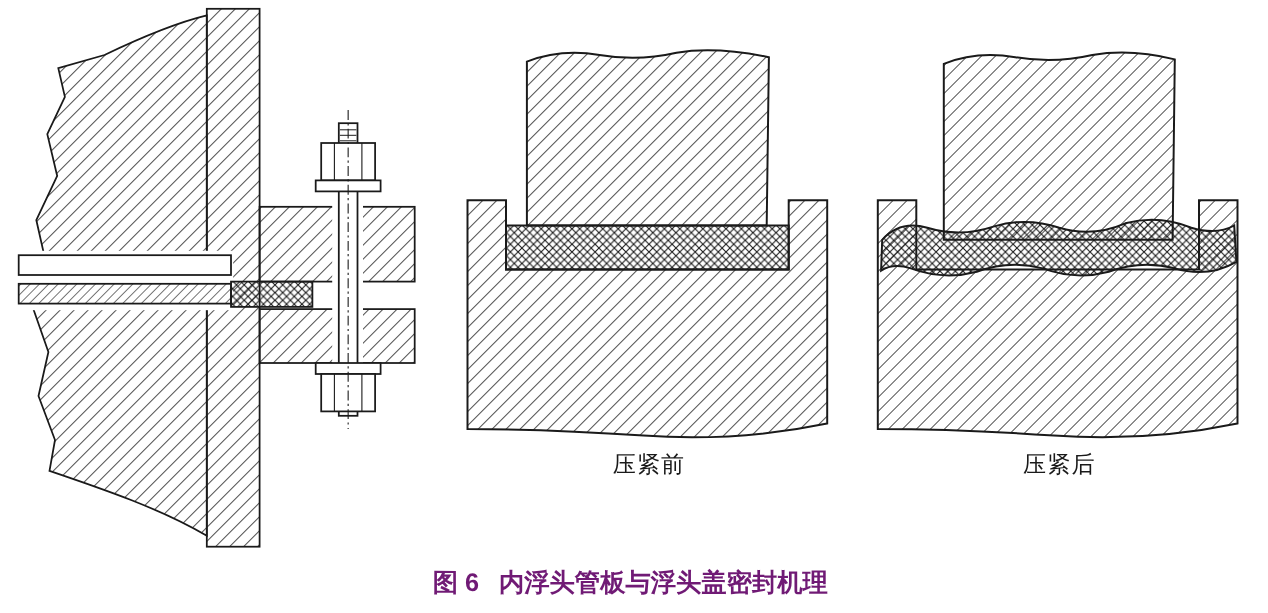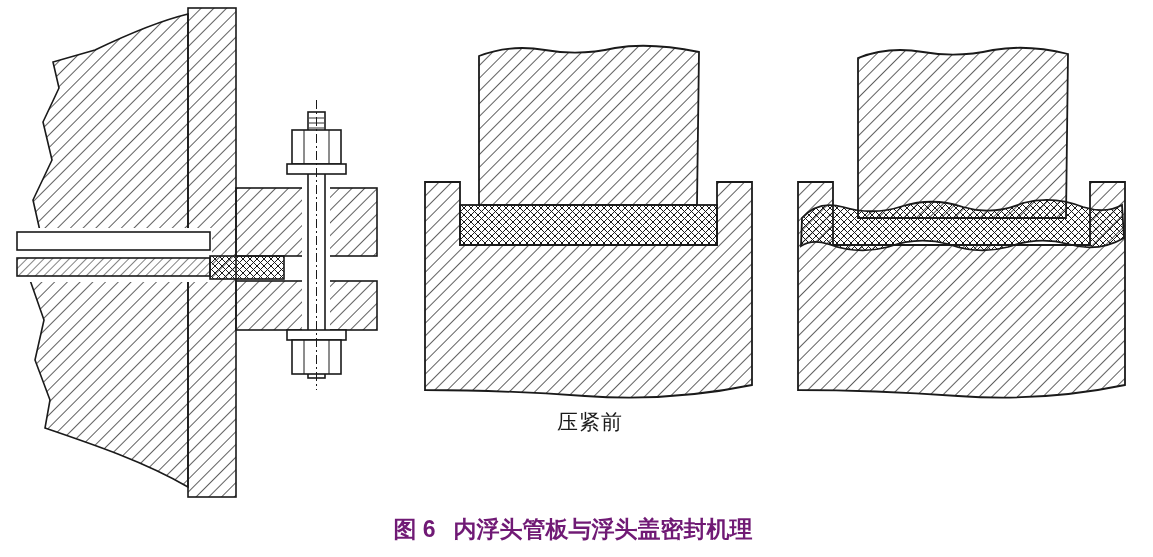--- a/index.html
+++ b/index.html
@@ -110,18 +110,19 @@
       <path d="M 10,142 H 45 V 205 H 302 V 142 H 337 V 345 Q 255,362 170,356 Q 85,350 10,350 Z" fill="url(#hatch)"></path>
 
       <path d="M 14,178 Q 30,160 55,167 Q 85,176 115,166 Q 145,157 175,167 Q 205,176 235,163 Q 265,155 295,167 Q 318,174 334,165
                L 336,198 Q 310,213 280,204 Q 250,196 220,207 Q 190,215 160,204 Q 130,196 100,207 Q 70,215 40,204 Q 24,199 13,206 Z" fill="url(#crosshatch)"></path>
 
       <path d="M 70,18 Q 100,6 135,12 Q 170,18 205,10 Q 240,4 280,14 L 278,178 L 70,178 Z" fill="url(#hatch)"></path>
     </g>
   </svg>
 
   <div class="panel-label" id="label-before">压紧前</div>
+  <div class="panel-label" id="label-after">压紧后</div>
 
   <div class="caption">
     <span class="cap-label">图 6</span><span>内浮头管板与浮头盖密封机理</span>
   </div>
 
 </div>
 
 </body></html>

